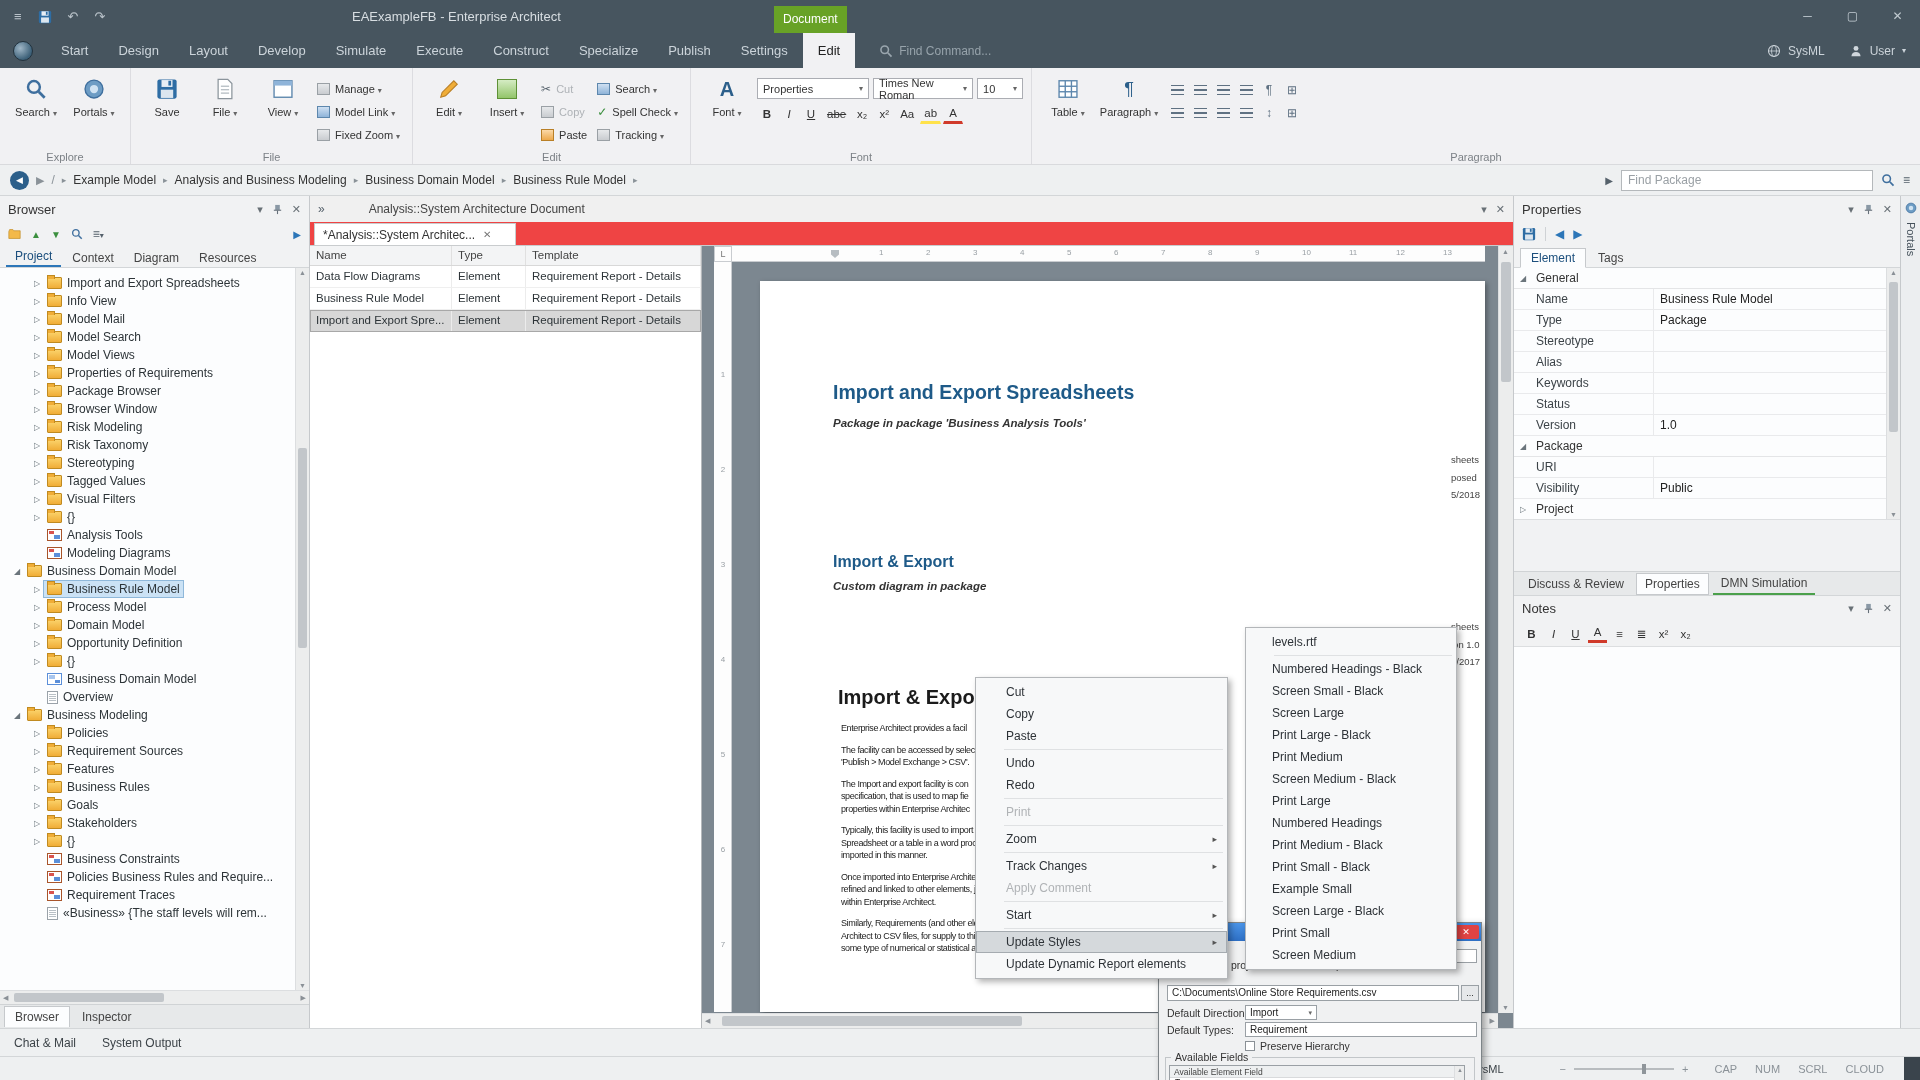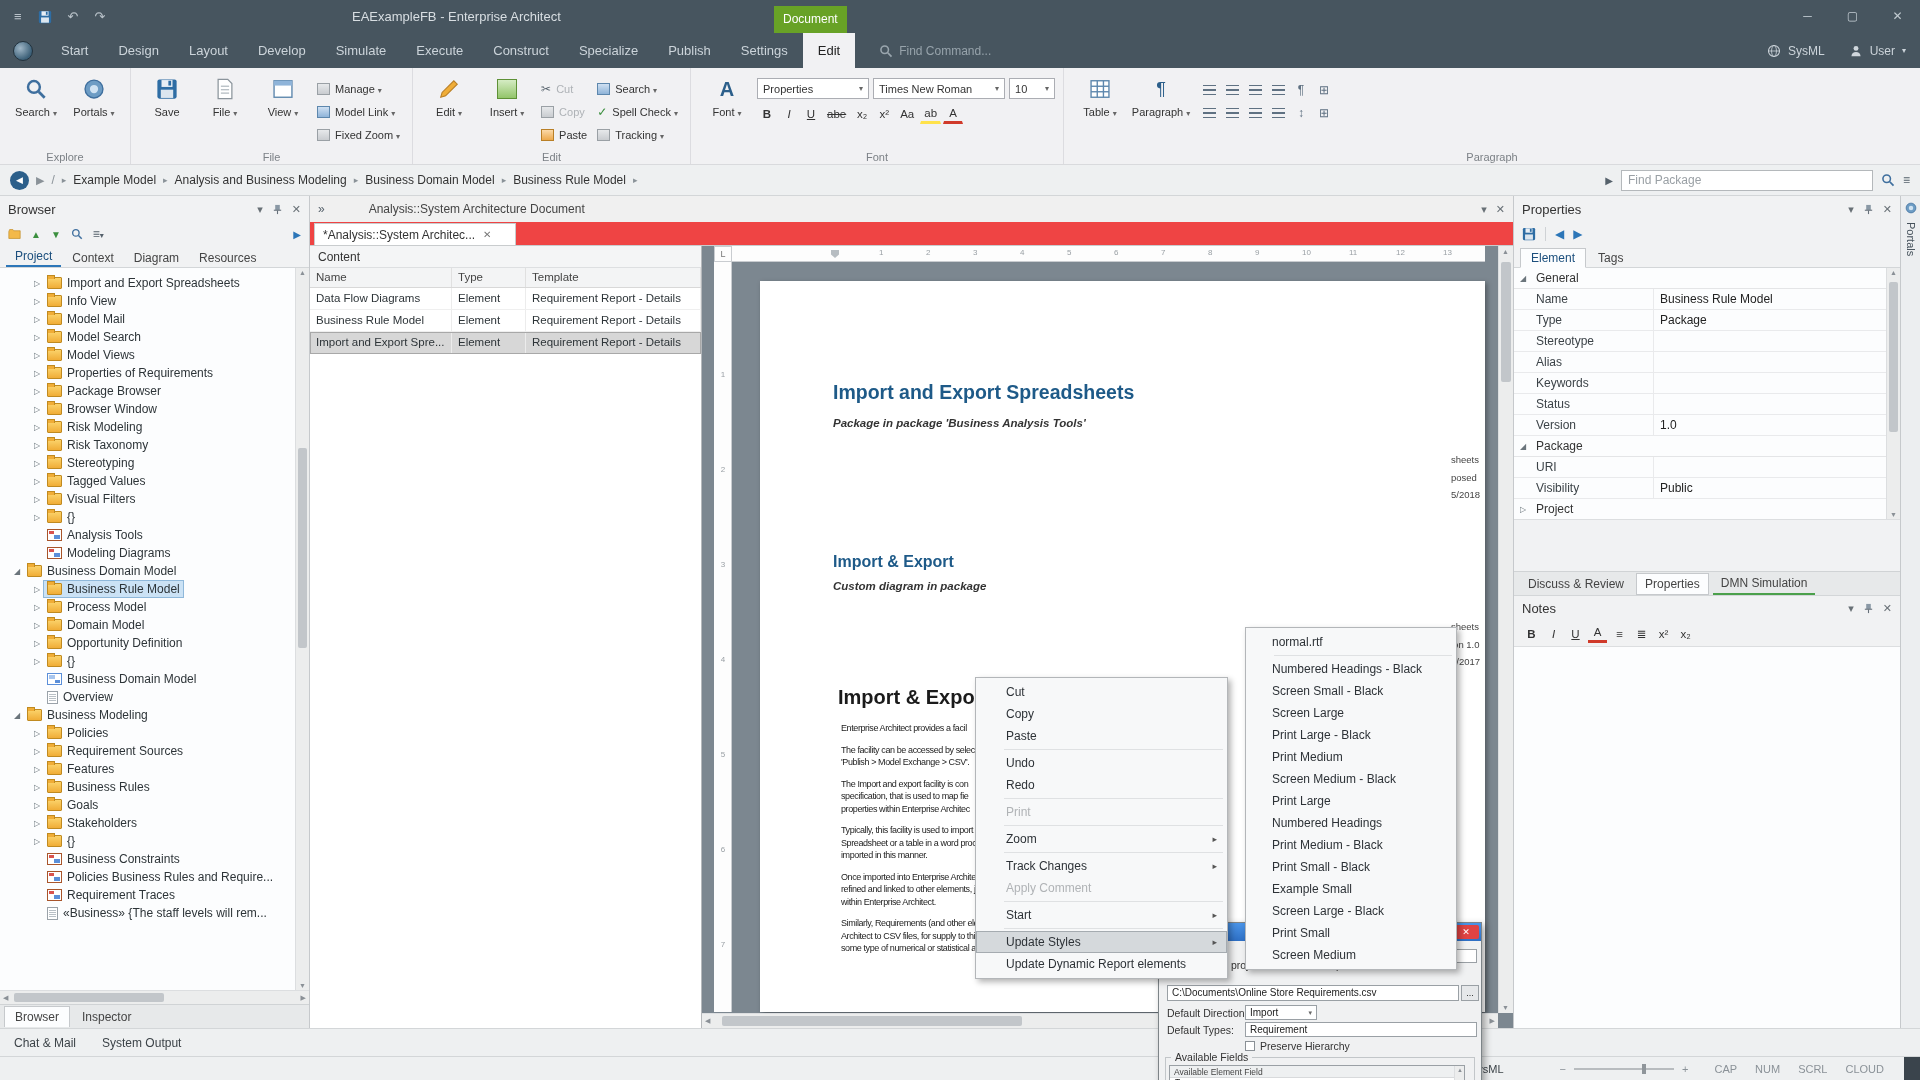--- a/index.html
+++ b/index.html
@@ -421,21 +421,21 @@
       <div class="bigbtn">
         <span class="bic" style="font-size:20px;font-weight:bold;color:#2c5f8a">A</span>
         <span class="has-menu">Font</span>
       </div>
       <div class="fontstack">
         <div class="fbtnrow" style="gap:4px">
           <div class="rsel" style="width:112px">
               <span>Properties</span>
               <span style="font-size:8px;color:#666">▾</span>
             </div>
-          <div class="rsel" style="width:132px">
+          <div class="rsel" style="width:100px">
               <span>Times New Roman</span>
               <span style="font-size:8px;color:#666">▾</span>
             </div>
           <div class="rsel" style="width:46px">
               <span>10</span>
               <span style="font-size:8px;color:#666">▾</span>
             </div>
         </div>
         <div class="fbtnrow">
             <span class="fbtn b">B</span>
@@ -839,21 +839,20 @@
       </div>
       <div class="doctabrow">
         <div class="doctab">
           <span style="overflow:hidden;white-space:nowrap">*Analysis::System Architec...</span>
           <span class="x">✕</span>
         </div>
       </div>
       <div class="center-body">
 
         <div class="contentlist">
-          <div class="clabel">Content</div>
           <div class="ctable-head">
             <span class="c-name">Name</span>
             <span class="c-type">Type</span>
             <span class="c-tmpl">Template</span>
           </div>
           <div id="ctable-body">
               <div class="crow">
                 <span class="c-name">Data Flow Diagrams</span>
                 <span class="c-type">Element</span>
                 <span class="c-tmpl">Requirement Report - Details</span>
@@ -1152,21 +1151,21 @@
         <div class="cm-sep"></div>
         <div class="cm-item hl">
           <span>Update Styles</span>
           <span class="arrow">▸</span>
         </div>
         <div class="cm-item">
           <span>Update Dynamic Report elements</span>
         </div>
       </div>
     <div class="submenu" id="submenu">
-        <div class="sm-item">normal.rtf</div>
+        <div class="sm-item">levels.rtf</div>
         <div class="cm-sep"></div>
         <div class="sm-item">Numbered Headings - Black</div>
         <div class="sm-item">Screen Small - Black</div>
         <div class="sm-item">Screen Large</div>
         <div class="sm-item">Print Large - Black</div>
         <div class="sm-item">Print Medium</div>
         <div class="sm-item">Screen Medium - Black</div>
         <div class="sm-item">Print Large</div>
         <div class="sm-item">Numbered Headings</div>
         <div class="sm-item">Print Medium - Black</div>

